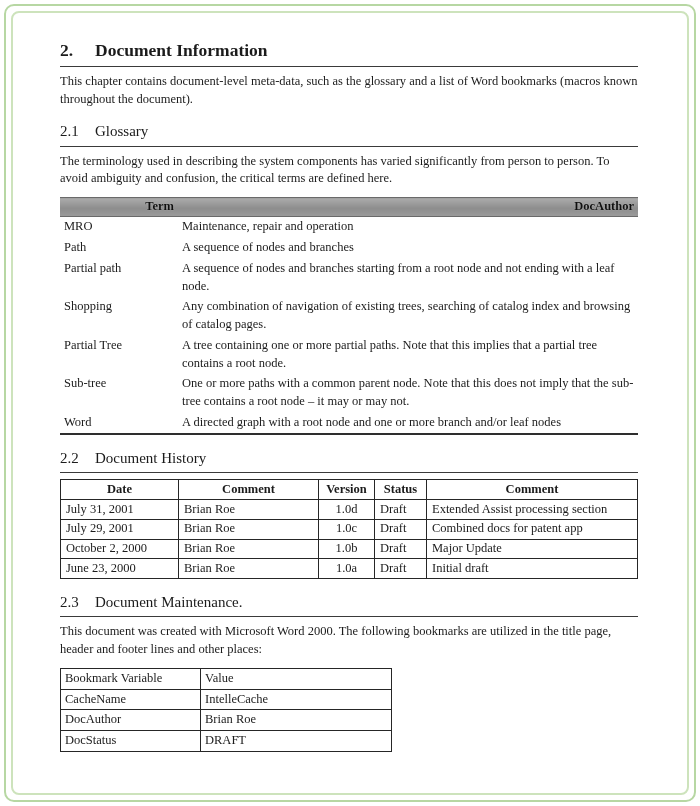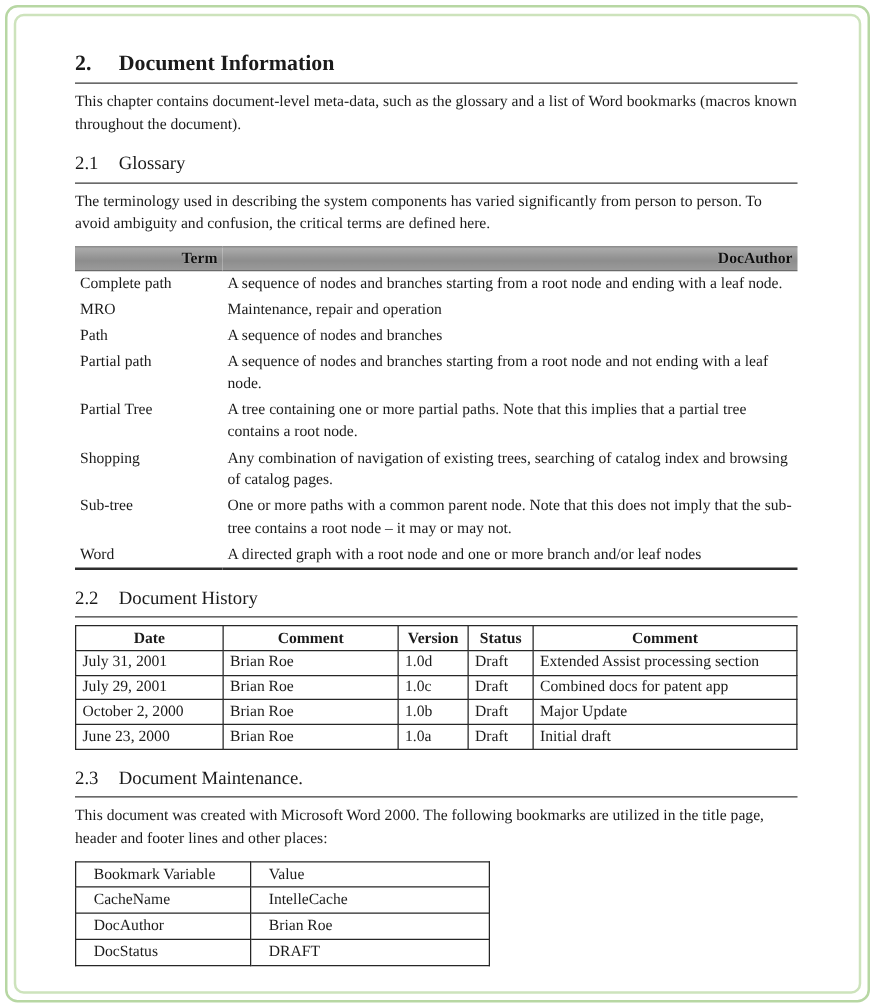--- a/index.html
+++ b/index.html
@@ -27,29 +27,29 @@
     color:#0f0f0f;font-weight:bold;text-align:right;padding:0 4px;height:14px;
     border-top:1px solid #6a6a6a;border-bottom:1px solid #6a6a6a;
     text-shadow:0 0 1px #cfcfcf;
   }
   .glossary tbody td{vertical-align:top;padding:1.5px 4px;}
 
   
   .history{width:100%;margin-top:4px;font-size:12.5px;}
   .history th,.history td{border:1.3px solid #262626;padding:0.5px 5px;}
   .history th{font-weight:bold;text-align:center;}
-  .history td.ver{}
+  .history td.ver{text-align:center;}
   .history col.c-date{width:118px;}
   .history col.c-author{width:140px;}
   .history col.c-version{width:56px;}
   .history col.c-status{width:52px;}
 
   
   .bookmarks{width:332px;margin-top:6px;font-size:12.5px;}
-  .bookmarks th,.bookmarks td{border:1.3px solid #262626;padding:1px 14px;text-align:left;font-weight:normal;margin-left:13px;}
+  .bookmarks th,.bookmarks td{border:1.3px solid #262626;padding:1px 4px;text-align:left;font-weight:normal;margin-left:13px;}
   .bookmarks col.c-var{width:140px;}
 </style>
 </head>
 <body>
 
 <div class="frame-outer"></div>
 <div class="frame-inner"></div>
 
 <div class="page">
 
@@ -73,42 +73,38 @@
         <col>
       </colgroup>
     <thead>
       <tr>
         <th>Term</th>
         <th>DocAuthor</th>
       </tr>
     </thead>
     <tbody>
       <tr>
-        <td>Complete path</td>
-        <td>A sequence of nodes and branches starting from a root node and ending with a leaf node.</td>
-      </tr>
-      <tr>
         <td>MRO</td>
         <td>Maintenance, repair and operation</td>
       </tr>
       <tr>
         <td>Path</td>
         <td>A sequence of nodes and branches</td>
       </tr>
       <tr>
         <td>Partial path</td>
         <td>A sequence of nodes and branches starting from a root node and not ending with a leaf node.</td>
       </tr>
       <tr>
+        <td>Shopping</td>
+        <td>Any combination of navigation of existing trees, searching of catalog index and browsing of catalog pages.</td>
+      </tr>
+      <tr>
         <td>Partial Tree</td>
         <td>A tree containing one or more partial paths.  Note that this implies that a partial tree contains a root node.</td>
-      </tr>
-      <tr>
-        <td>Shopping</td>
-        <td>Any combination of navigation of existing trees, searching of catalog index and browsing of catalog pages.</td>
       </tr>
       <tr>
         <td>Sub-tree</td>
         <td>One or more paths with a common parent node.  Note that this does not imply that the sub-tree contains a root node – it may or may not.</td>
       </tr>
       <tr>
         <td>Word</td>
         <td>A directed graph with a root node and one or more branch and/or leaf nodes</td>
       </tr>
     </tbody>

